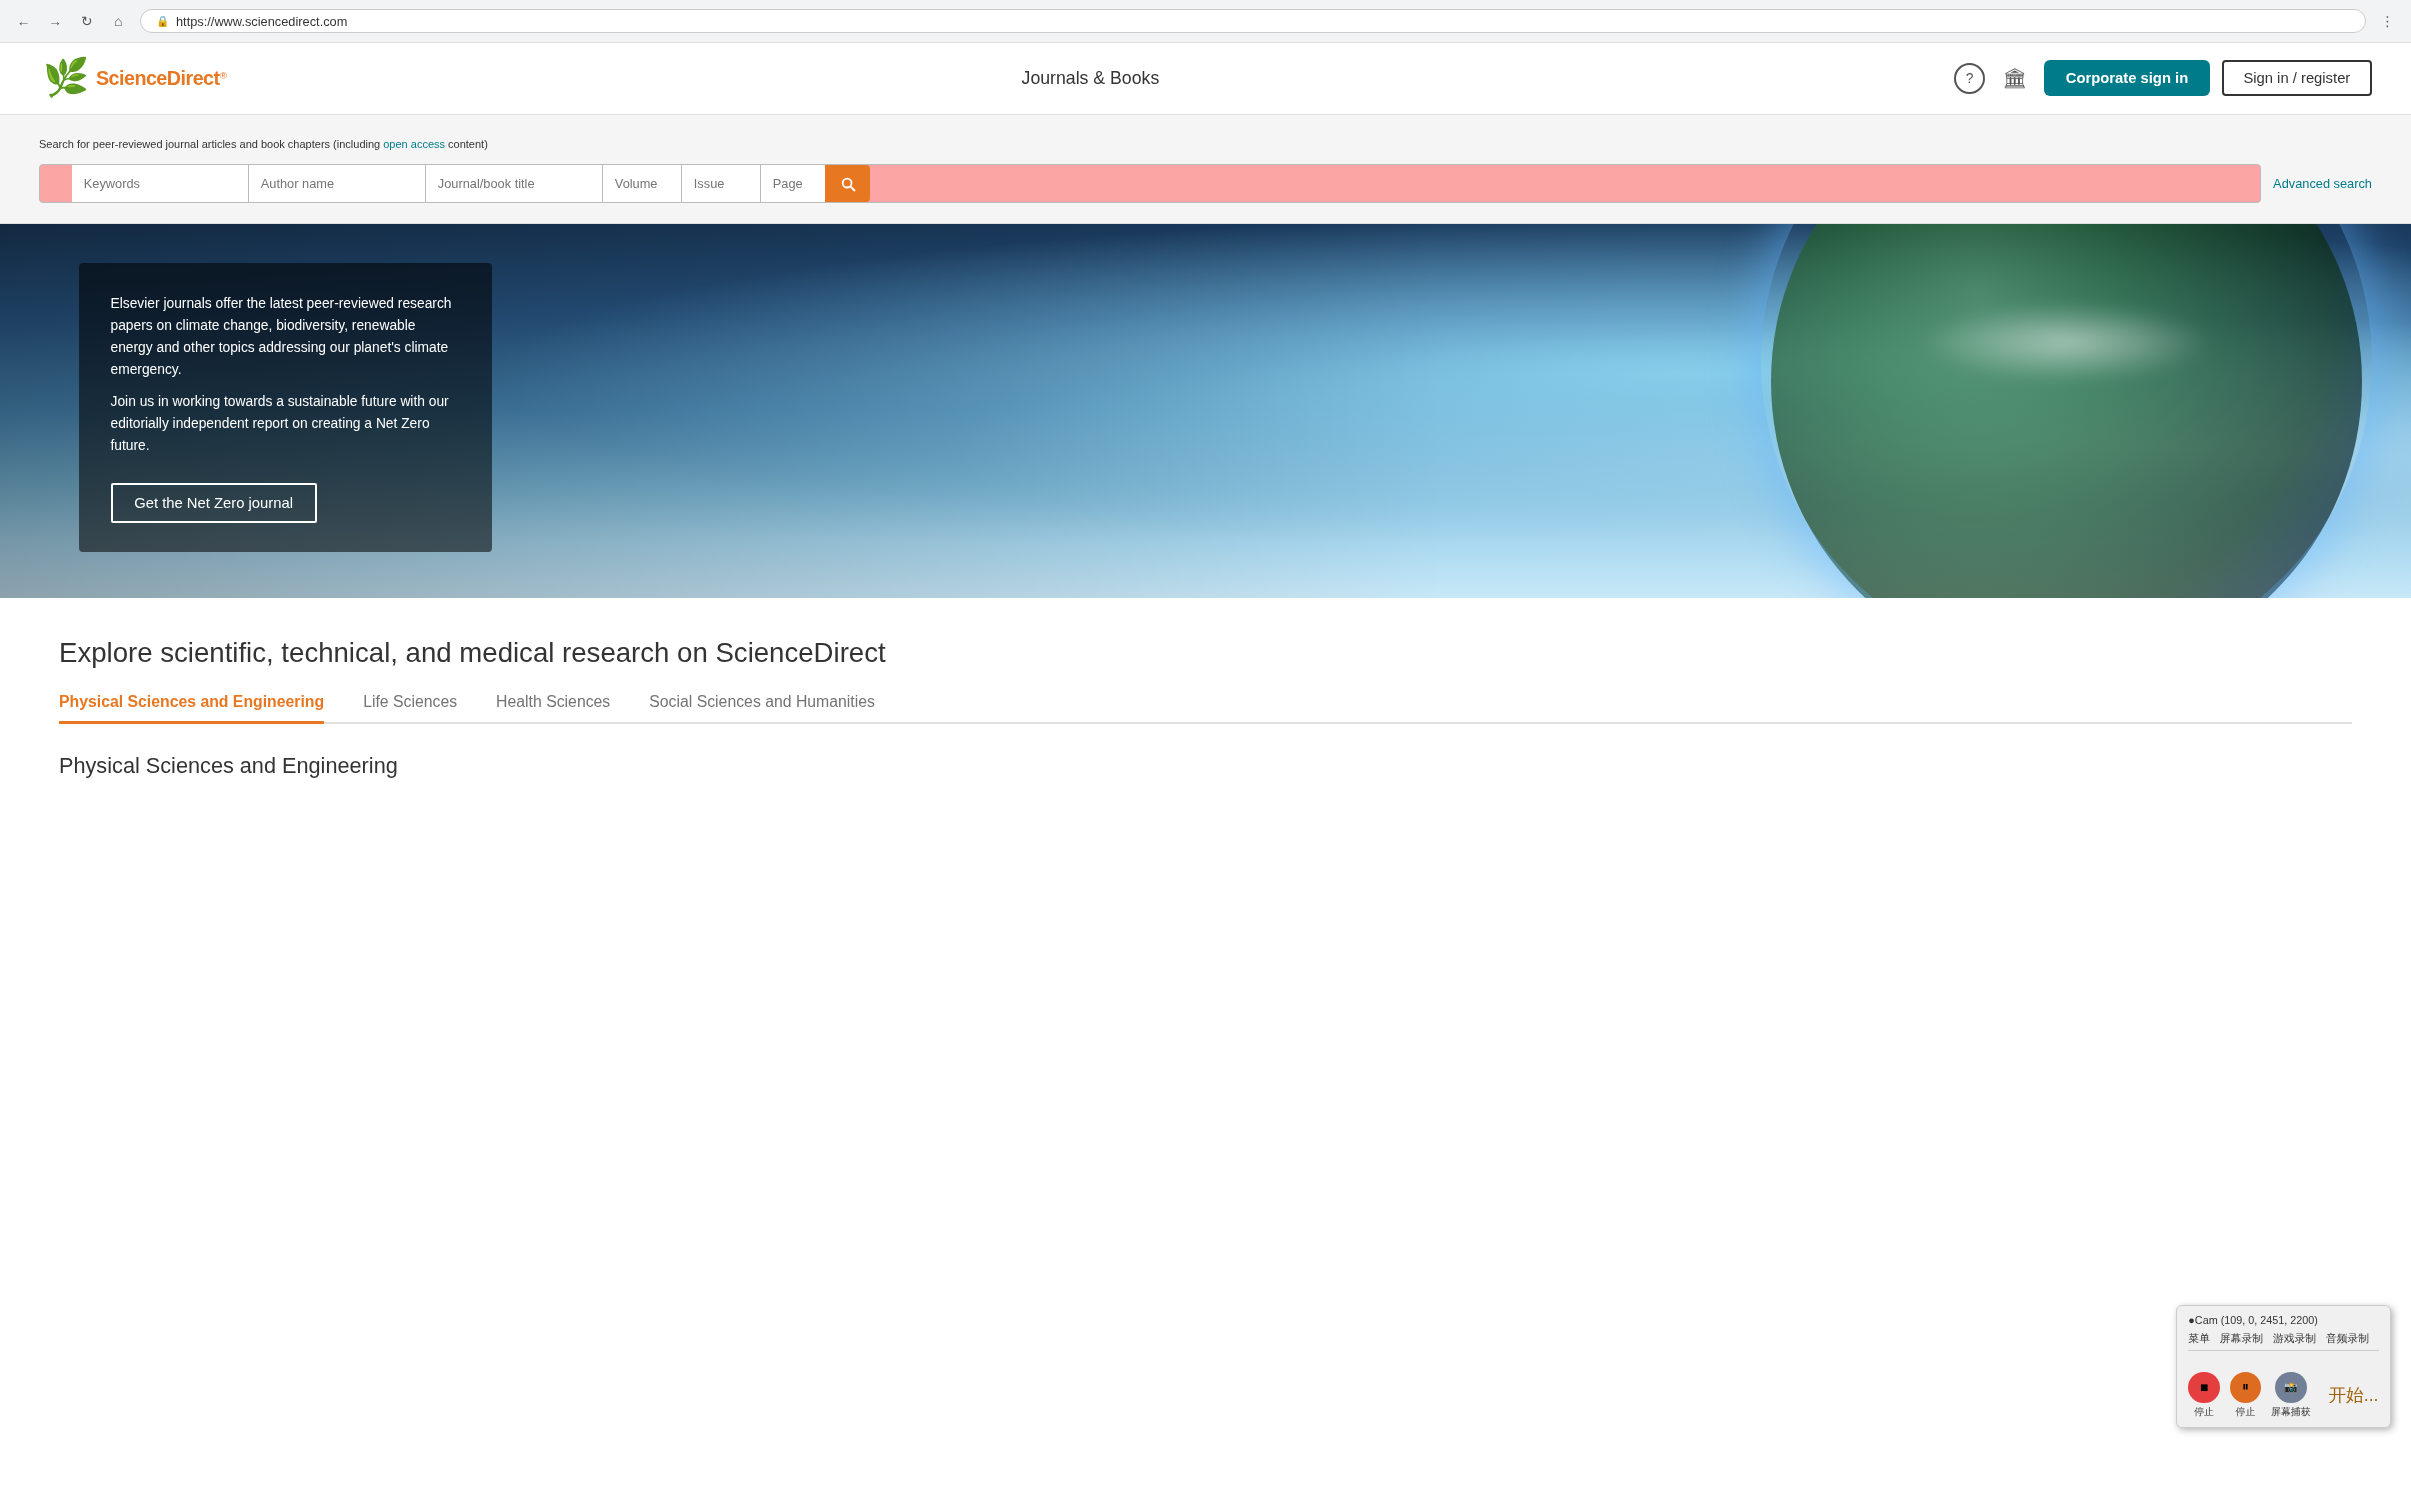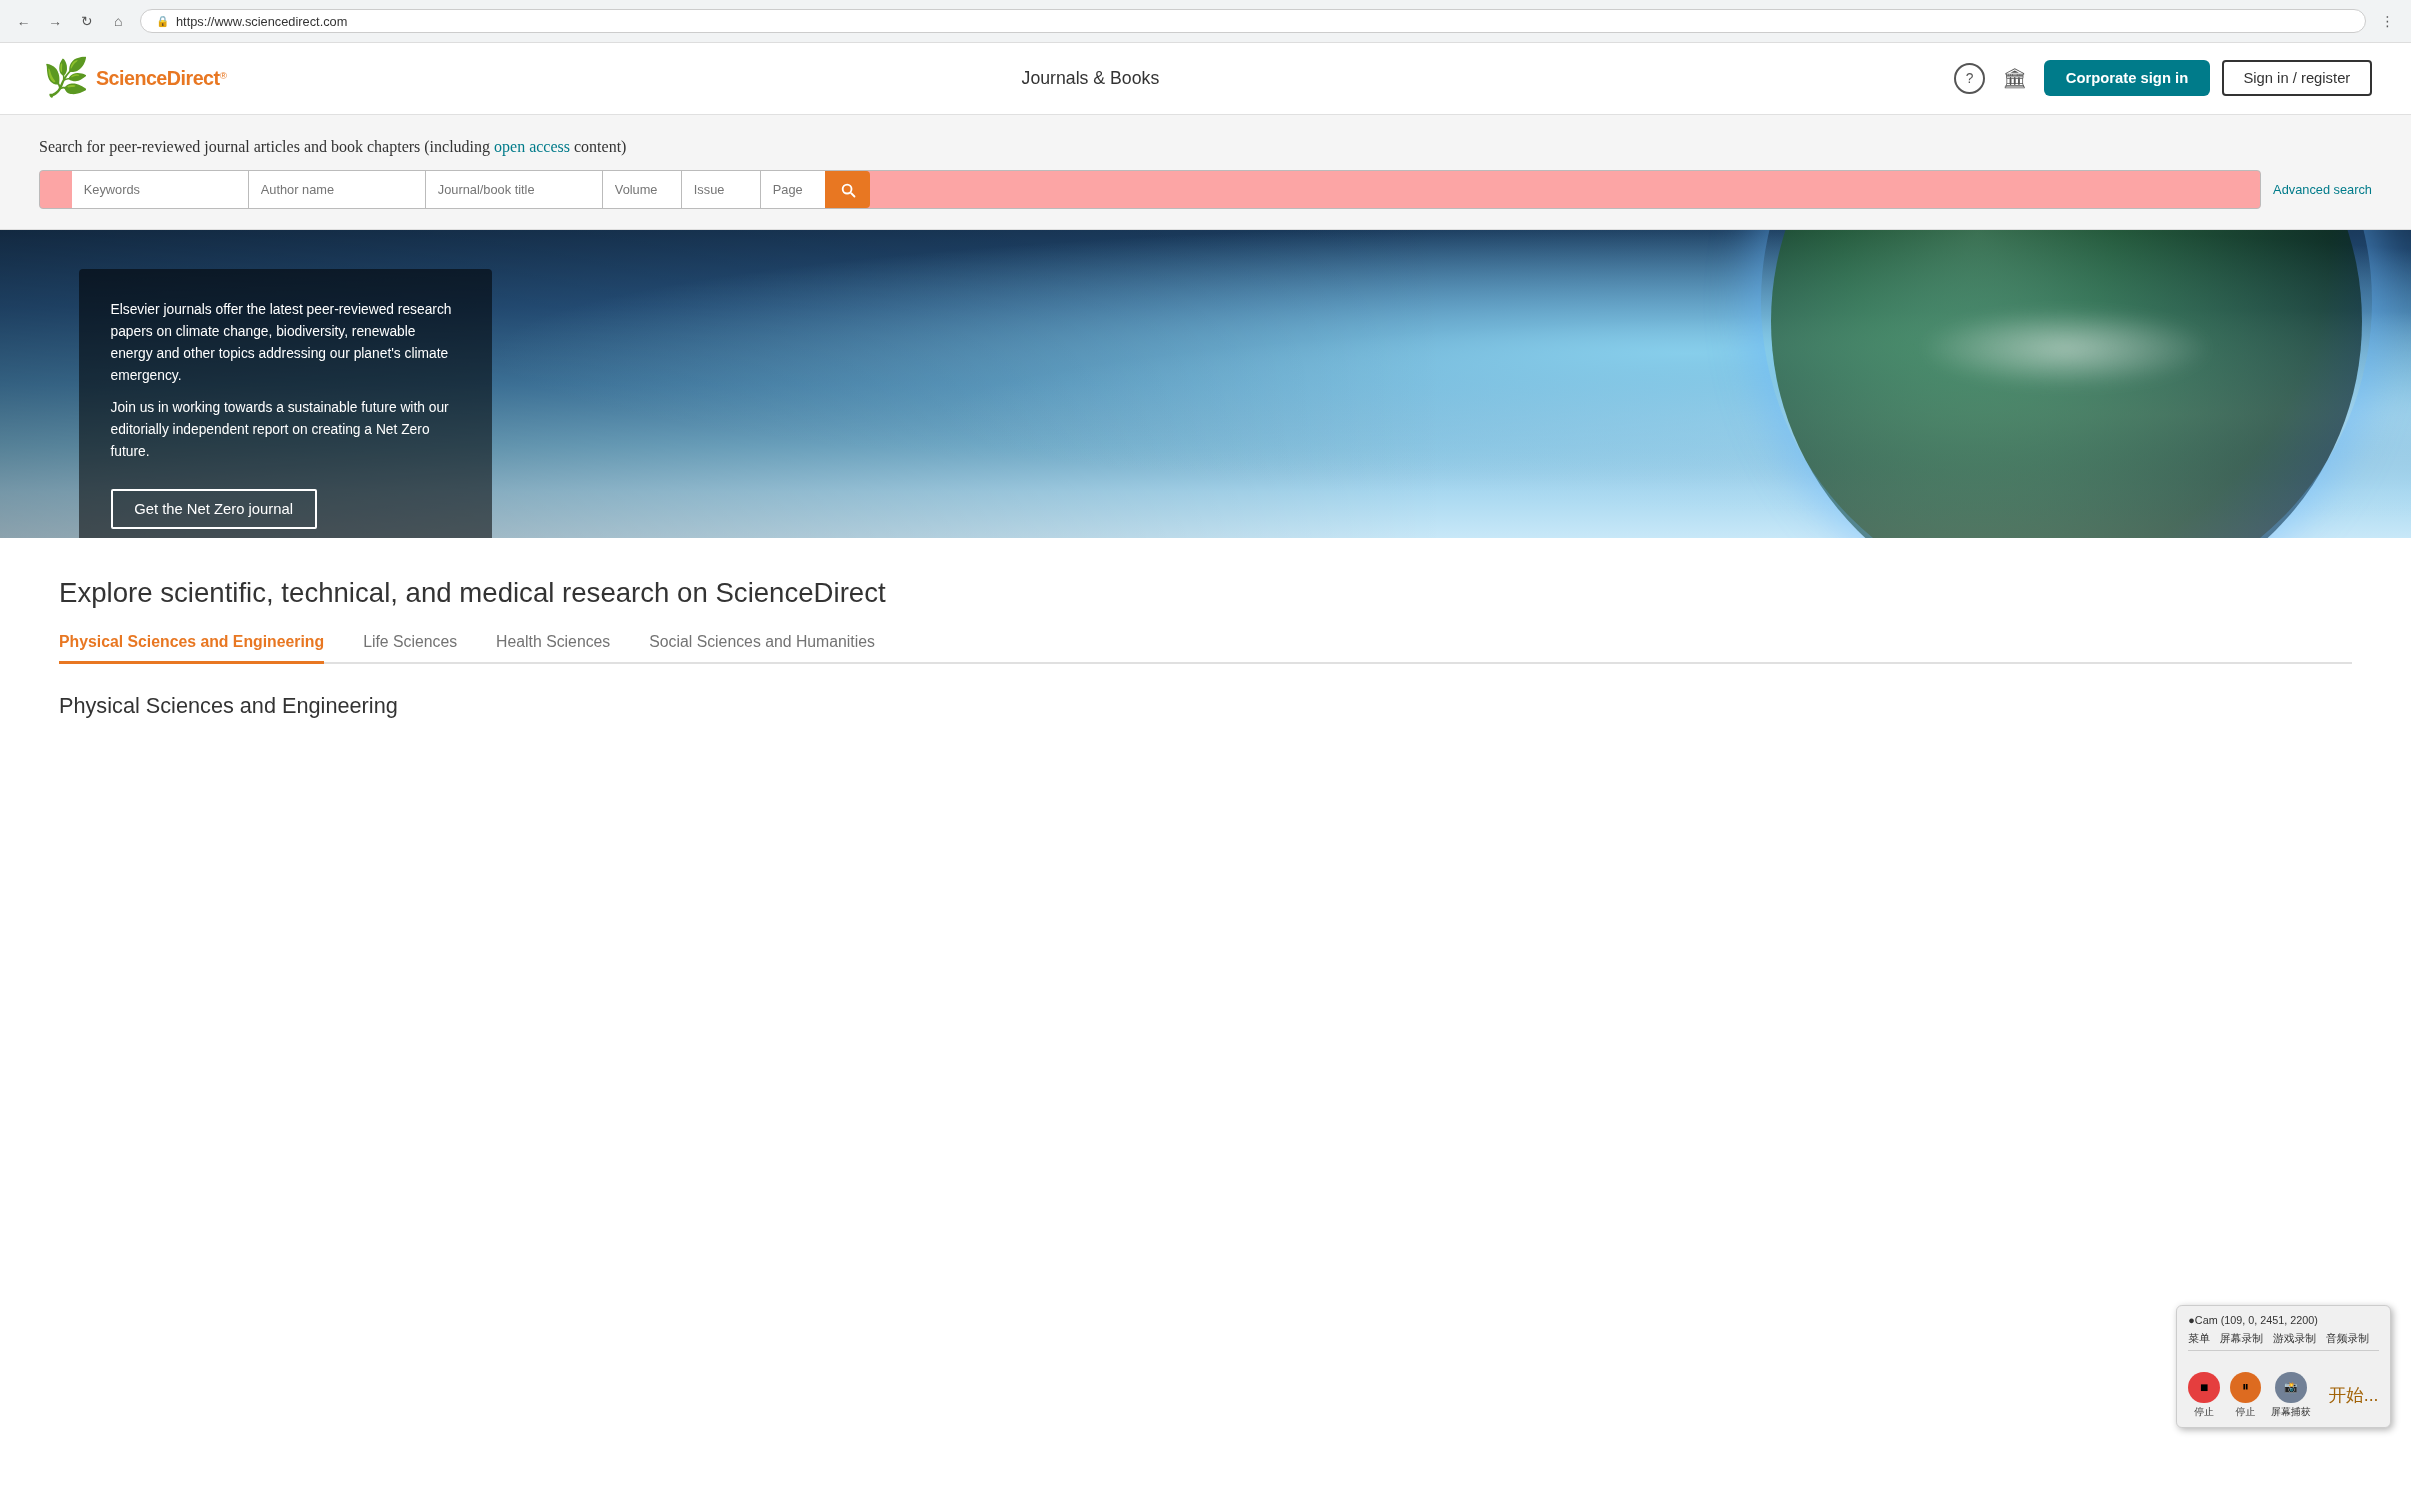--- a/index.html
+++ b/index.html
@@ -104,24 +104,23 @@
       font-weight: 500;
     }
 
     
     .search-section {
       background: #f5f5f5;
       padding: 23.6px 39px 19.7px;
       border-bottom: 1px solid #ddd;
     }
     .search-desc {
-      font-size: 16px;
+      font-size: 11px;
       color: #333;
       margin-bottom: 13.8px;
-      font-family: Liberation Serif, serif;
     }
     .search-desc a { color: #007b8a; text-decoration: none; }
     .advanced-search-link {
       margin-left: 11.8px;
       font-size: 12.8px;
       color: #007b8a;
       cursor: pointer;
       white-space: nowrap;
     }
     .search-row {
@@ -155,21 +154,21 @@
       border: none;
       padding: 9.9px 13.8px;
       cursor: pointer;
       display: flex; align-items: center; justify-content: center;
       border-radius: 0 3.9px 3.9px 0;
     }
 
     
     .hero-section {
       position: relative;
-      height: 308px;
+      height: 374px;
       overflow: hidden;
       background: linear-gradient(135deg, #1a3a5c 0%, #2e6896 30%, #5aa8d8 60%, #a8d4ee 80%, #d4ecf7 100%);
     }
     .hero-bg {
       position: absolute;
       inset: 0;
       background: 
         radial-gradient(ellipse at 70% 40%, #87ceeb 0%, transparent 50%),
         radial-gradient(ellipse at 90% 60%, #b0d9f0 0%, transparent 40%),
         linear-gradient(180deg, #1a3a5c 0%, #2a5a8a 25%, #4a8ab8 50%, #7ab8d8 70%, #a8d8f0 85%, #c8e8f8 100%);

